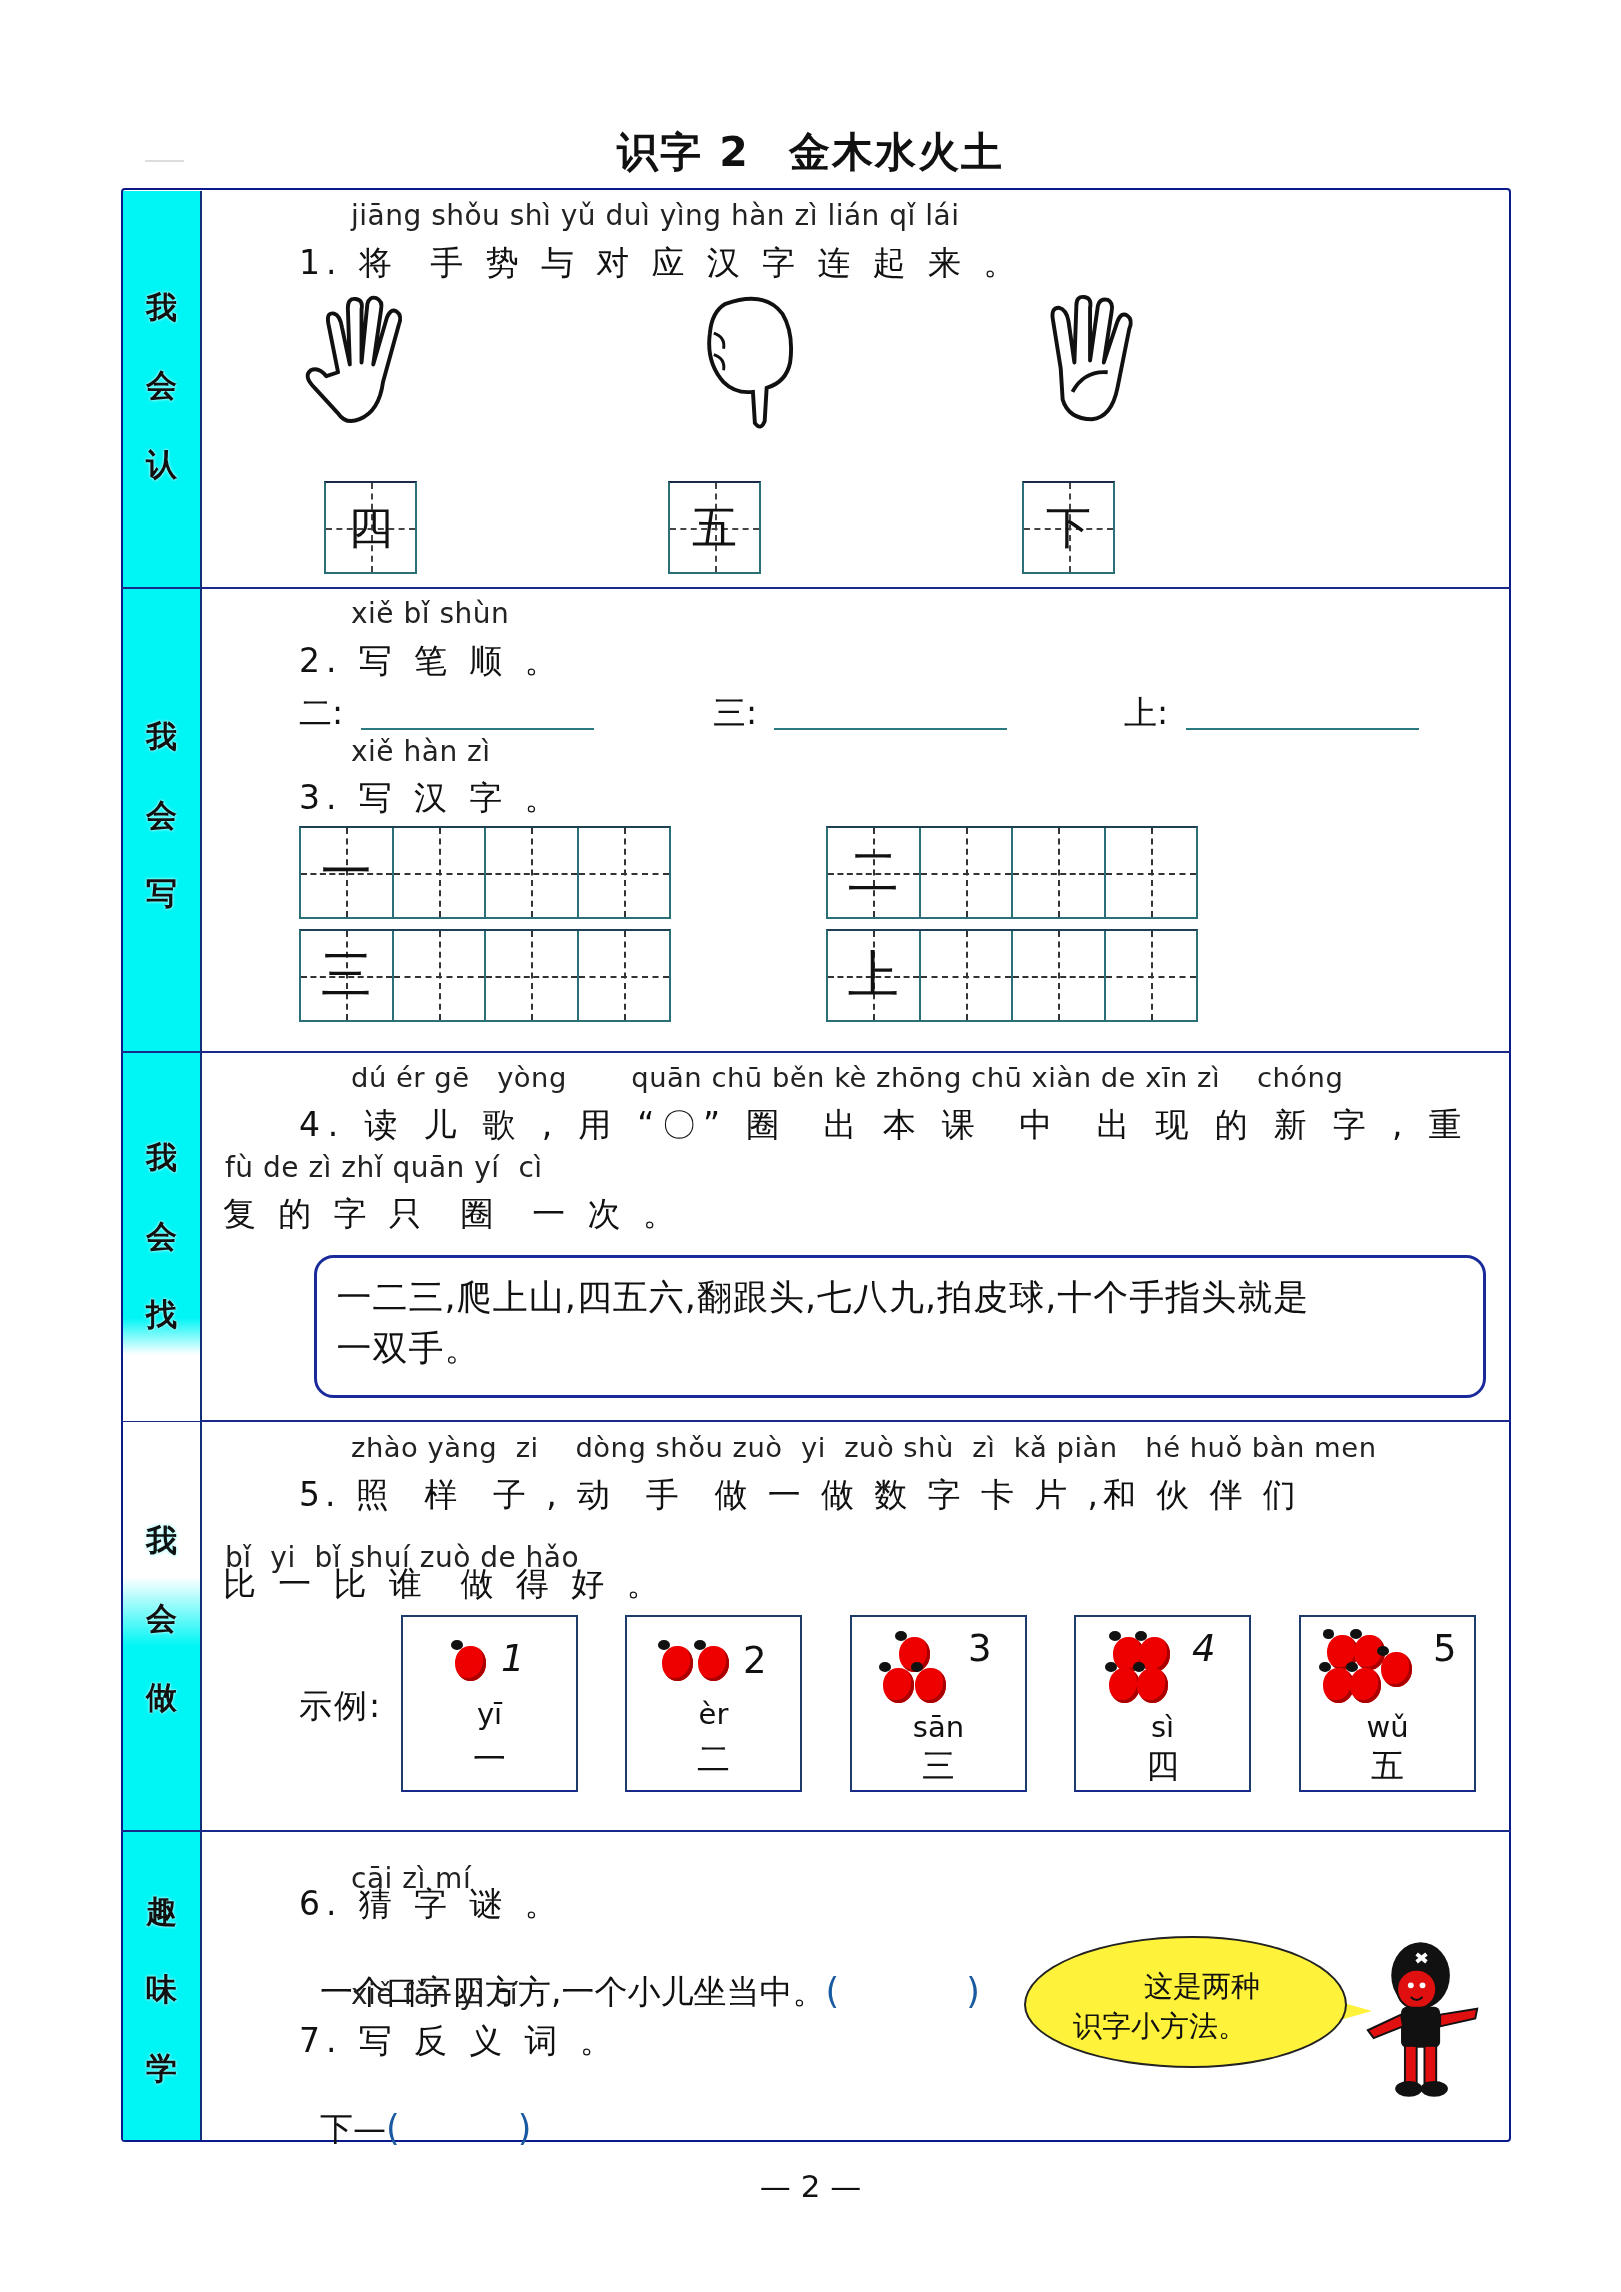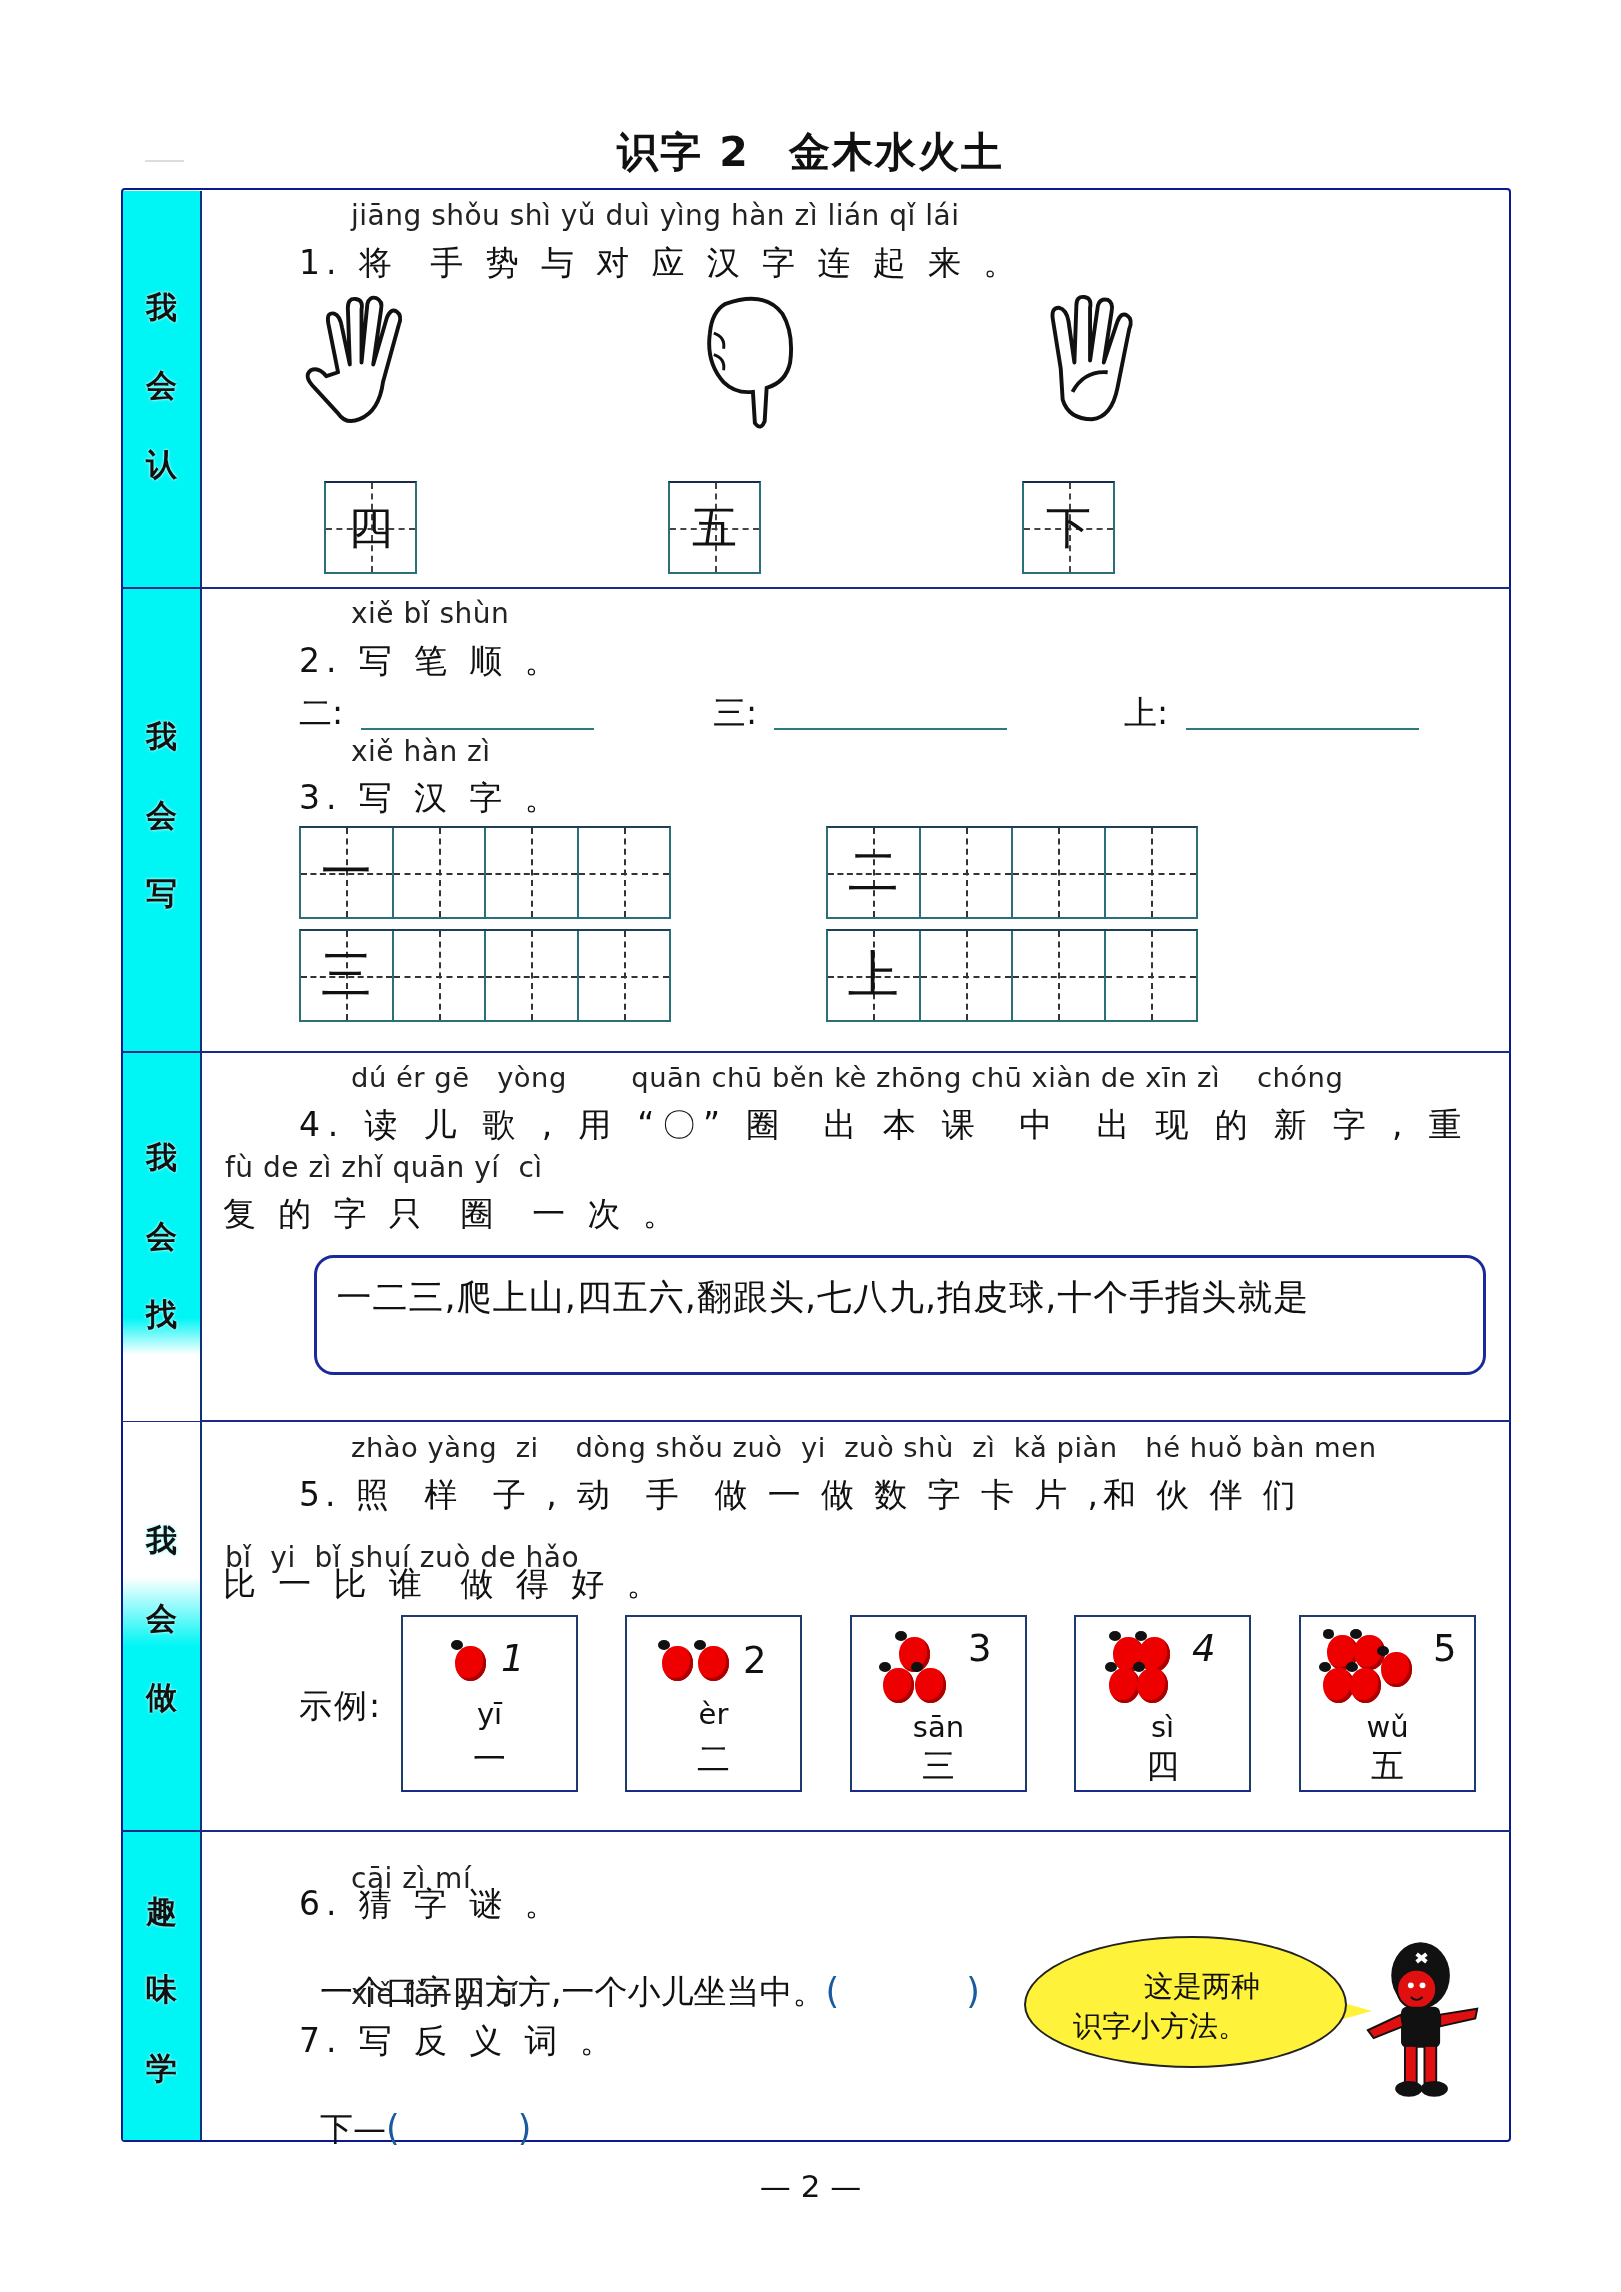--- a/index.html
+++ b/index.html
@@ -21,21 +21,21 @@
   .boxchar::before{content:"";position:absolute;left:50%;top:0;bottom:0;border-left:2px dashed #444;}
   .boxchar::after{content:"";position:absolute;top:50%;left:0;right:0;border-top:2px dashed #444;}
   .boxchar span{position:relative;z-index:1;background:transparent;}
   .line{height:0;border-top:2px solid #2a7a80;}
   .grid{display:flex;border:2px solid #2b6f78;border-top:2.9px solid #1f3f55;box-sizing:border-box;}
   .cell{flex:1;position:relative;border-right:2px solid #2b6f78;display:flex;align-items:center;justify-content:center;font-size:51px;font-family:"DejaVu Serif",serif;}
   .cell:last-child{border-right:none;}
   .cell::before{content:"";position:absolute;left:50%;top:0;bottom:0;border-left:2px dashed #333;}
   .cell::after{content:"";position:absolute;top:50%;left:0;right:0;border-top:2px dashed #333;}
   .cell span{position:relative;z-index:1;}
-  .poem{left:314px;top:1255px;width:1172px;height:120px;border:3.9px solid #1a2a9a;border-radius:19.6px;box-sizing:border-box;
+  .poem{left:314px;top:1255px;width:1172px;height:143px;border:3.9px solid #1a2a9a;border-radius:19.6px;box-sizing:border-box;
         padding:13.7px 19.6px;font-size:35px;line-height:51px;letter-spacing:1px;}
   .card{width:177px;height:177px;border:2px solid #1d3c6c;border-bottom:2.9px solid #1a2a8a;box-sizing:border-box;}
   .apple{position:absolute;width:31px;height:35px;background:#e00;border-radius:48% 48% 50% 50%;box-shadow:inset -2.9px -2.9px 0 #a00;}
   .apple::before{content:"";position:absolute;left:-3.9px;top:-5.9px;width:11.8px;height:9.8px;background:#111;border-radius:50%;}
   .card .num{position:absolute;font-size:37px;font-family:"DejaVu Sans",sans-serif;}
   .card .py{position:absolute;left:0;right:0;text-align:center;font-size:29px;}
   .card .hz{position:absolute;left:0;right:0;text-align:center;font-size:33px;font-family:"DejaVu Serif",serif;}
   .paren{color:#1a5aa0;font-size:35px;}
   .bubble{left:1024px;top:1936px;width:323px;height:132px;background:#fff23a;border:2.9px solid #222;border-radius:60% 55% 55% 60% / 60% 60% 55% 55%;
           box-sizing:border-box;font-family:"DejaVu Serif",serif;font-size:29px;}
@@ -157,20 +157,21 @@
   <div class="cell"></div>
 </div>
 
 <div class="abs pinyin" style="left:351px;top:1062px;font-size:27.4px;">dú ér gē   yòng       quān chū běn kè zhōng chū xiàn de xīn zì    chóng</div>
 <div class="abs q" style="left:299px;top:1103px;letter-spacing:7.8px;">4. 读 儿 歌 , 用 “〇” 圈  出 本 课  中  出 现 的 新 字 , 重</div>
 <div class="abs pinyin" style="left:225px;top:1151px;">fù de zì zhǐ quān yí  cì</div>
 <div class="abs q" style="left:223px;top:1192px;">复 的 字 只  圈  一 次 。</div>
 
 <div class="abs poem">
   <div>一二三,爬上山,四五六,翻跟头,七八九,拍皮球,十个手指头就是</div>
+  <div>一双手。</div>
 </div>
 
 <div class="abs pinyin" style="left:351px;top:1432px;font-size:27.4px;">zhào yàng  zi    dòng shǒu zuò  yi  zuò shù  zì  kǎ piàn   hé huǒ bàn men</div>
 <div class="abs q" style="left:299px;top:1473px;letter-spacing:4.9px;">5. 照  样  子 , 动  手  做 一 做 数 字 卡 片 ,和 伙 伴 们</div>
 <div class="abs pinyin" style="left:225px;top:1521px;margin-top:20px;">bǐ  yi  bǐ shuí zuò de hǎo</div>
 <div class="abs q" style="left:223px;top:1562px;">比 一 比 谁  做 得 好 。</div>
 
 <div class="abs q" style="left:299px;top:1684px;letter-spacing:2px;">示例:</div>
 
 <div class="abs card" style="left:401px;top:1615px;">

